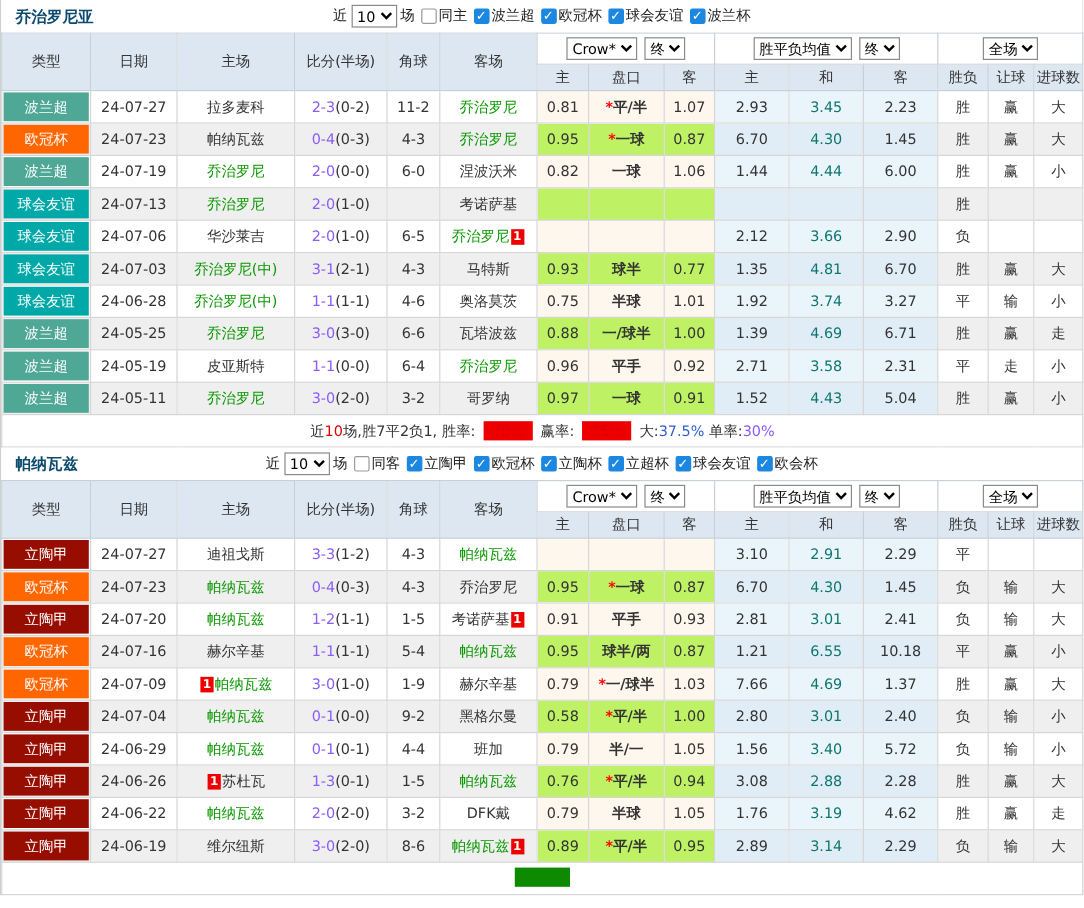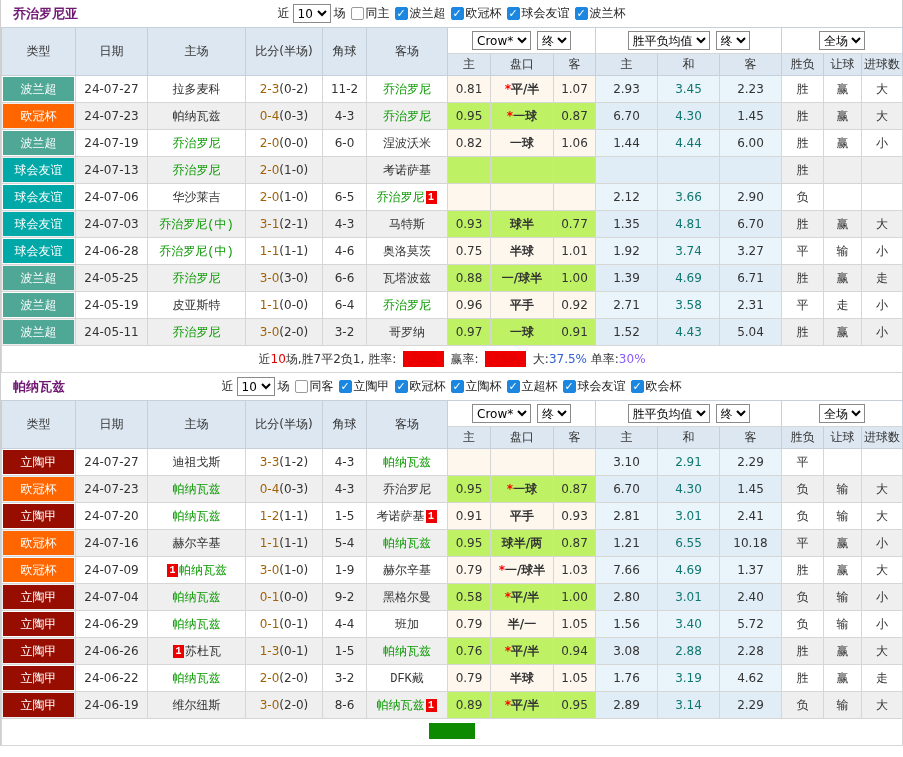--- a/index.html
+++ b/index.html
@@ -9,41 +9,41 @@
   .titlebar{height:25px;background:#1584d6;color:#fff;text-align:center;line-height:25px;font-size:14px;position:relative;}
   .tb-title{font-weight:bold;letter-spacing:1px;}
   .radio{display:inline-block;border-radius:50%;vertical-align:-1px;margin-left:2px;}
   .radio.sel{width:11px;height:11px;background:#fff;}
   .radio.unsel{width:7px;height:7px;border:2px solid #fff;background:transparent;}
   .rlabel{margin:0 8px 0 4px;font-size:13px;}
   .close{position:absolute;right:1px;top:2px;width:24px;height:21px;background:#58aae6;color:#fff;line-height:21px;font-size:13px;cursor:pointer;}
   .content{width:901px;border-left:1px solid #cfcfcf;border-right:1px solid #cfcfcf;}
   
   .sec-header{height:27px;position:relative;display:flex;align-items:center;justify-content:center;background:#fff;}
-  .team{position:absolute;left:12px;color:#701a75;font-weight:bold;font-size:13px;}
+  .team{position:absolute;left:12px;color:#0c4a6e;font-weight:bold;font-size:13px;}
   .filters{display:flex;align-items:center;font-size:12px;color:#222;}
   .sel{font-size:12px;height:19px;border:1px solid #8a8a8a;background:#fff;margin:0 3px;font-family:inherit;}
   .cbw{display:inline-flex;align-items:center;margin-left:5px;cursor:pointer;}
   .cb{width:13px;height:13px;border:1px solid #9a9a9a;background:#fff;display:inline-block;box-sizing:border-box;font-size:11px;line-height:11px;color:#fff;text-align:center;border-radius:2px;}
   .cb.on{background:#1b87e0;border-color:#1b87e0;}
   .cbl{margin-left:2px;}
   
   table.grid{border-collapse:collapse;table-layout:fixed;width:901px;font-size:12px;border-radius:10px;}
   .grid th,.grid td{border:1px solid #d6d6d6;text-align:center;padding:0;overflow:hidden;white-space:nowrap;}
   .grid thead th{background:#dde7f1;color:#333;font-weight:normal;border-color:#c6d0da;}
   .grid thead tr.rowA th{height:25px;}
   .grid thead tr.rowB th{height:21px;}
   .grid thead th.hg{background:#fff;border-bottom-color:#d6d6d6;}
   .grid tbody td{height:26px;color:#333;}
   td.c-type{padding:0;}
   .badge{margin:1px;height:24px;line-height:24px;color:#fff;font-size:12px;}
   .c-date{color:#444;}
-  .tm{color:#333;cursor:pointer;font-family:Liberation Mono, monospace;}
+  .tm{color:#333;cursor:pointer;}
   .tm.grn{color:#0a9900;}
-  .sc{color:#a16207;}
+  .sc{color:#8b5cf6;}
   .half{color:#333;}
   .c-odds,.c-ep{color:#1c2f55;}
   .c-hcap{color:#1c3a6e;font-weight:bold;}
   .c-ep.mid{color:#0f766e;}
   .star{color:#f00;}
   .res-red{color:#e00000;}
   .res-blue{color:#1340d8;}
   .res-green{color:#089000;}
   
   td.gA{background:#fdf7ee;}

